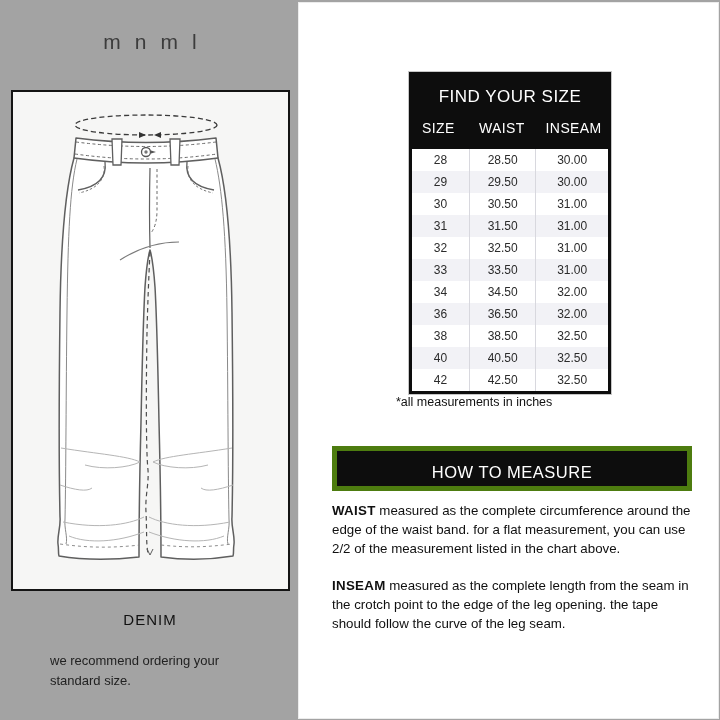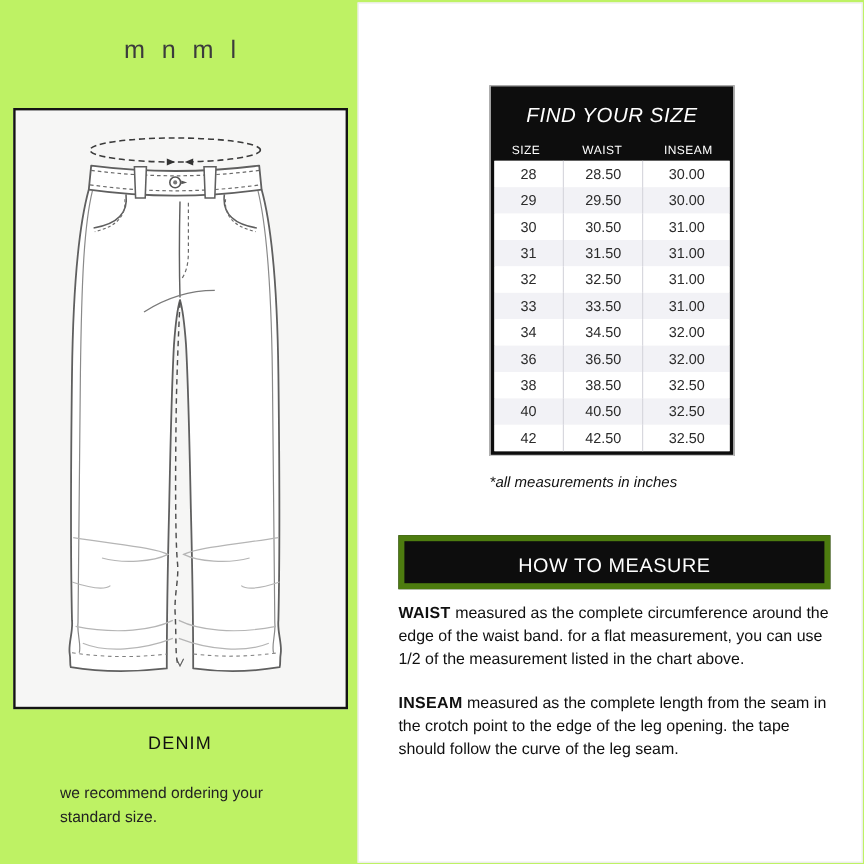--- a/index.html
+++ b/index.html
@@ -1,45 +1,45 @@
 <!DOCTYPE html>
 <html><head>
 <meta charset="utf-8">
 <style>
   html,body{margin:0;padding:0;background:#ffffff;}
-  #page{position:relative;width:720px;height:720px;background:#bef264;overflow:hidden;
+  #page{position:relative;width:720px;height:720px;background:#a3a3a3;overflow:hidden;
         font-family:"Liberation Sans", sans-serif;color:#1a1a1a;}
 
   
   .logo{position:absolute;left:0;top:30px;width:300px;text-align:center;
         font-size:21px;color:#3c3c3c;letter-spacing:14px;text-indent:14px;font-weight:400;}
   .sketch-box{position:absolute;left:11px;top:90px;width:275px;height:497px;
         border:2px solid #141414;background:#f6f6f5;}
   .sketch-box svg{display:block;width:275px;height:497px;}
   .product-name{position:absolute;left:0;top:611px;width:300px;text-align:center;
         font-size:15px;letter-spacing:1px;color:#111;}
   .product-note{position:absolute;left:50px;top:651px;width:200px;text-align:left;
         font-size:13px;line-height:1.55;color:#222;}
 
   
   .right-card{position:absolute;left:298px;top:2px;width:419px;height:715px;
         border:1px solid #ececec;background:#ffffff;}
 
   
   .size-table{position:absolute;left:408px;top:71px;width:204px;
         background:#0d0d0d;border:1px solid #c6c6c6;box-sizing:border-box;}
-  .st-title{color:#fff;text-align:center;padding:15px 0 9px;font-size:17px;letter-spacing:.5px;font-style:italic;}
-  .st-head{display:grid;grid-template-columns:29% 34% 37%;color:#fff;font-size:10px;
-        letter-spacing:.4px;text-align:center;padding:4px 0 3px;}
+  .st-title{color:#fff;text-align:center;padding:15px 0 9px;font-size:17px;letter-spacing:.5px;}
+  .st-head{display:grid;grid-template-columns:29% 34% 37%;color:#fff;font-size:14px;
+        letter-spacing:.4px;text-align:center;padding:4px 0 13px;}
   .st-body{background:#ffffff;margin:0 3px 3px;}
   .st-row{display:grid;grid-template-columns:29% 34% 37%;height:22px;line-height:22px;
         text-align:center;font-size:12px;color:#2b2b2b;background:#fff;}
   .st-row:nth-child(even){background:#f2f2f6;}
   .st-row > div + div{border-left:1px solid #d8d8de;}
-  .footnote{position:absolute;left:408px;top:395px;font-size:12.5px;font-style:italic;color:#111;}
+  .footnote{position:absolute;left:396px;top:395px;font-size:12.5px;color:#111;}
 
   
   .htm-bar{position:absolute;left:332px;top:446px;width:360px;height:45px;background:#0d0d0d;
         border:5px solid #4d7c0f;box-sizing:border-box;color:#fff;text-align:center;
         line-height:43px;font-size:16.5px;letter-spacing:.5px;}
   .measure-p{position:absolute;left:332px;width:368px;font-size:13.3px;line-height:1.42;color:#101010;}
   .measure-p b{letter-spacing:.3px;}
   #measure-waist{top:502px;}
   #measure-inseam{top:577px;}
 </style>
@@ -180,21 +180,21 @@
         </div>
       </div>
   </div>
   <div class="footnote">*all measurements in inches</div>
 
   <div class="htm-bar">HOW TO MEASURE</div>
 
   <div class="measure-p" id="measure-waist">
     <b>WAIST</b>
     <span> </span>
-    <span>measured as the complete circumference around the edge of the waist band. for a flat measurement, you can use 1/2 of the measurement listed in the chart above.</span>
+    <span>measured as the complete circumference around the edge of the waist band. for a flat measurement, you can use 2/2 of the measurement listed in the chart above.</span>
   </div>
 
   <div class="measure-p" id="measure-inseam">
     <b>INSEAM</b>
     <span> </span>
     <span>measured as the complete length from the seam in the crotch point to the edge of the leg opening. the tape should follow the curve of the leg seam.</span>
   </div>
 
 </div>
 

